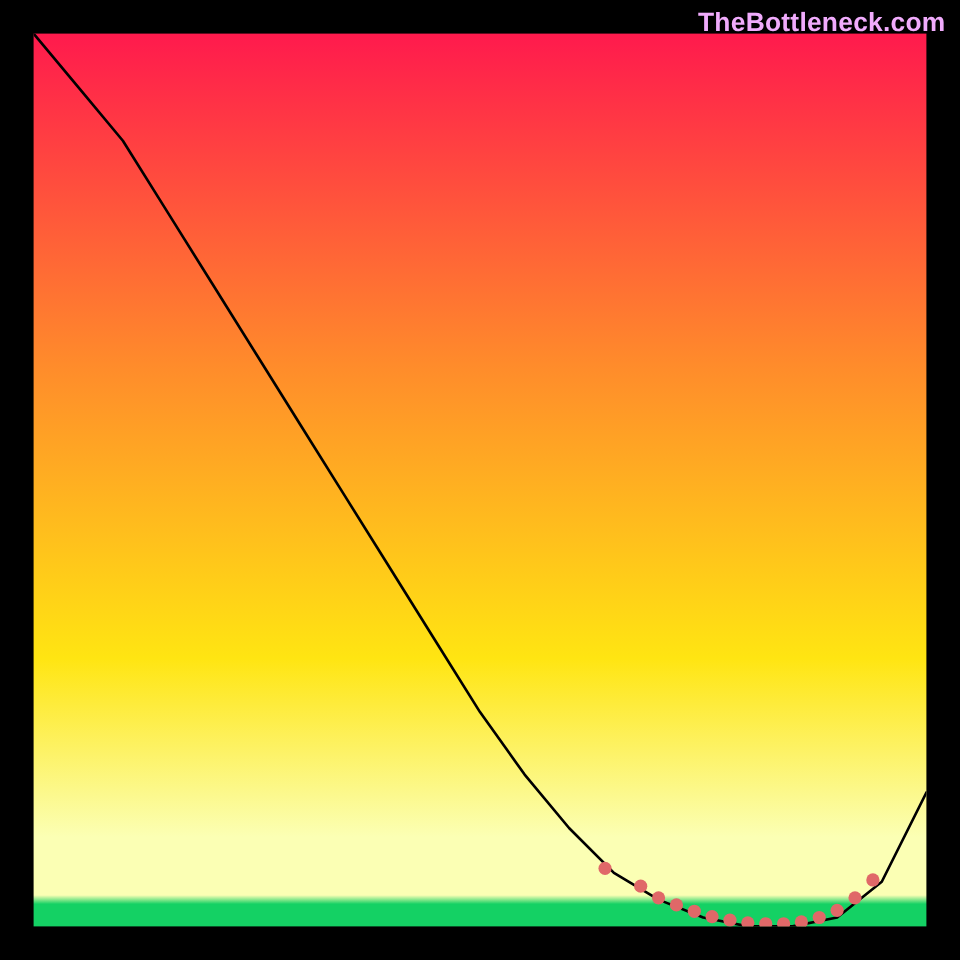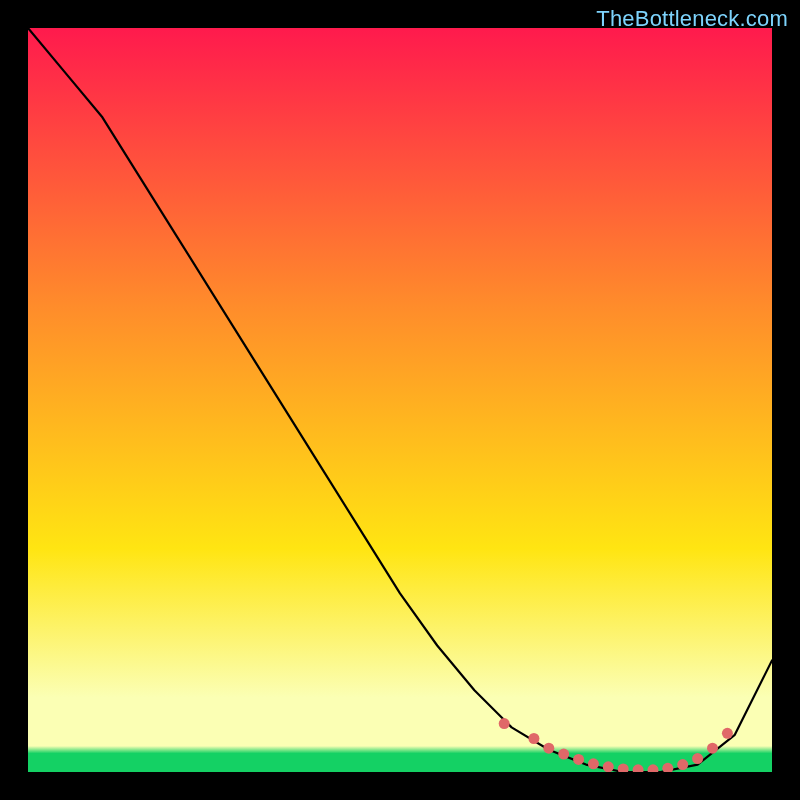--- a/index.html
+++ b/index.html
@@ -15,22 +15,22 @@
     position: relative;
     width: 800px;
     height: 800px;
     background: #000;
   }
   .watermark {
     position: absolute;
     top: 6px;
     right: 12px;
     font-size: 22px;
-    font-weight: 400;
-    color: #7dd3fc;
+    font-weight: 700;
+    color: #f0abfc;
     letter-spacing: 0.2px;
     z-index: 10;
   }
   svg {
     position: absolute;
     top: 0;
     left: 0;
   }
 </style>
 </head>

